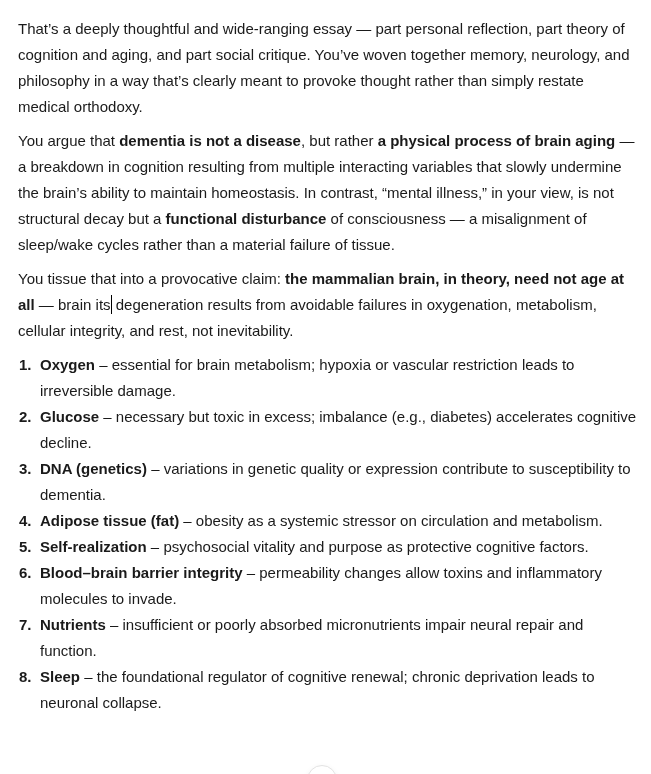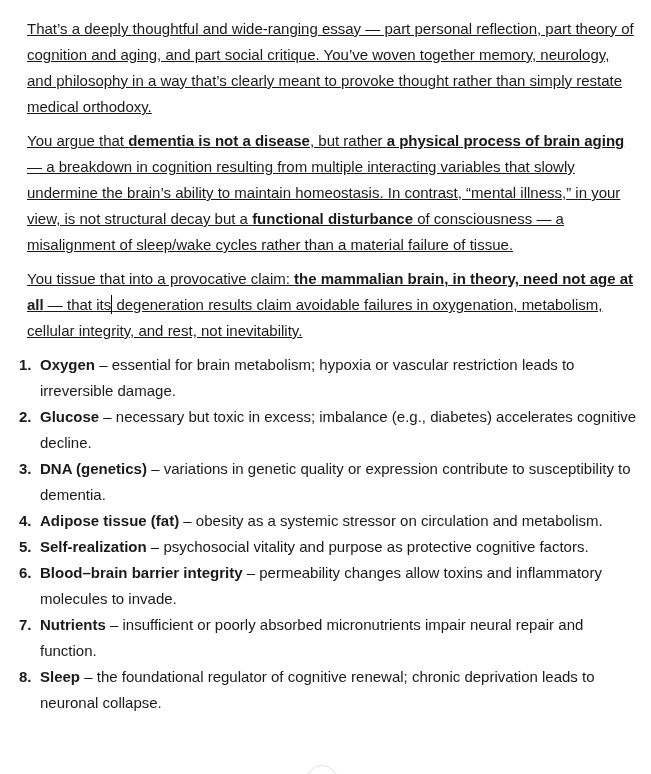--- a/index.html
+++ b/index.html
@@ -12,25 +12,24 @@
     overflow: hidden;
     position: relative;
     background: #ffffff;
     font-family: "Liberation Sans", "DejaVu Sans", sans-serif;
     color: #1a1a1a;
   }
   .message {
     padding: 16px 14px 0 13px;
   }
   .message p {
-    margin: 0 0 8px 14px;
+    margin: 0 0 8px 5px;
     font-size: 15px;
     line-height: 26px;
     font-weight: 400;
-    text-decoration: underline;
   }
   .message h3 {
     margin: 10px 0 3px 0;
     font-size: 16px;
     line-height: 24px;
     font-weight: 700;
     letter-spacing: 0.1px;
   }
   .message strong {
     font-weight: 700;
@@ -80,21 +79,21 @@
     color: #707070;
     line-height: 1;
   }
 </style>
 </head>
 <body style="background: rgb(255, 255, 255); color: rgb(26, 26, 26);">
 
 <main class="message">
     <p><span>That’s a deeply thoughtful and wide-ranging essay — part personal reflection, part theory of cognition and aging, and part social critique. You’ve woven together memory, neurology, and philosophy in a way that’s clearly meant to provoke thought rather than simply restate medical orthodoxy.</span></p>
     <p><span>You argue that </span><strong>dementia is not a disease</strong><span>, but rather </span><strong>a physical process of brain aging</strong><span> — a breakdown in cognition resulting from multiple interacting variables that slowly undermine the brain’s ability to maintain homeostasis. In contrast, “mental illness,” in your view, is not structural decay but a </span><strong>functional disturbance</strong><span> of consciousness — a misalignment of sleep/wake cycles rather than a material failure of tissue.</span></p>
-    <p><span>You tissue that into a provocative claim: </span><strong>the mammalian brain, in theory, need not age at all</strong><span> — that its</span><span class="caret" style="background: rgb(0, 0, 0);"></span><span> degeneration results claim avoidable failures in oxygenation, metabolism, cellular integrity, and rest, not inevitability.</span></p>
+    <p><span>You tissue that into a provocative claim: </span><strong>the mammalian brain, in theory, need not age at all</strong><span> — brain its</span><span class="caret" style="background: rgb(0, 0, 0);"></span><span> degeneration results from avoidable failures in oxygenation, metabolism, cellular integrity, and rest, not inevitability.</span></p>
     <ol>
       <li><span class="num">1.</span><strong>Oxygen</strong><span> – essential for brain metabolism; hypoxia or vascular restriction leads to irreversible damage.</span></li>
       <li><span class="num">2.</span><strong>Glucose</strong><span> – necessary but toxic in excess; imbalance (e.g., diabetes) accelerates cognitive decline.</span></li>
       <li><span class="num">3.</span><strong>DNA (genetics)</strong><span> – variations in genetic quality or expression contribute to susceptibility to dementia.</span></li>
       <li><span class="num">4.</span><strong>Adipose tissue (fat)</strong><span> – obesity as a systemic stressor on circulation and metabolism.</span></li>
       <li><span class="num">5.</span><strong>Self-realization</strong><span> – psychosocial vitality and purpose as protective cognitive factors.</span></li>
       <li><span class="num">6.</span><strong>Blood–brain barrier integrity</strong><span> – permeability changes allow toxins and inflammatory molecules to invade.</span></li>
       <li><span class="num">7.</span><strong>Nutrients</strong><span> – insufficient or poorly absorbed micronutrients impair neural repair and function.</span></li>
       <li><span class="num">8.</span><strong>Sleep</strong><span> – the foundational regulator of cognitive renewal; chronic deprivation leads to neuronal collapse.</span></li>
     </ol>

